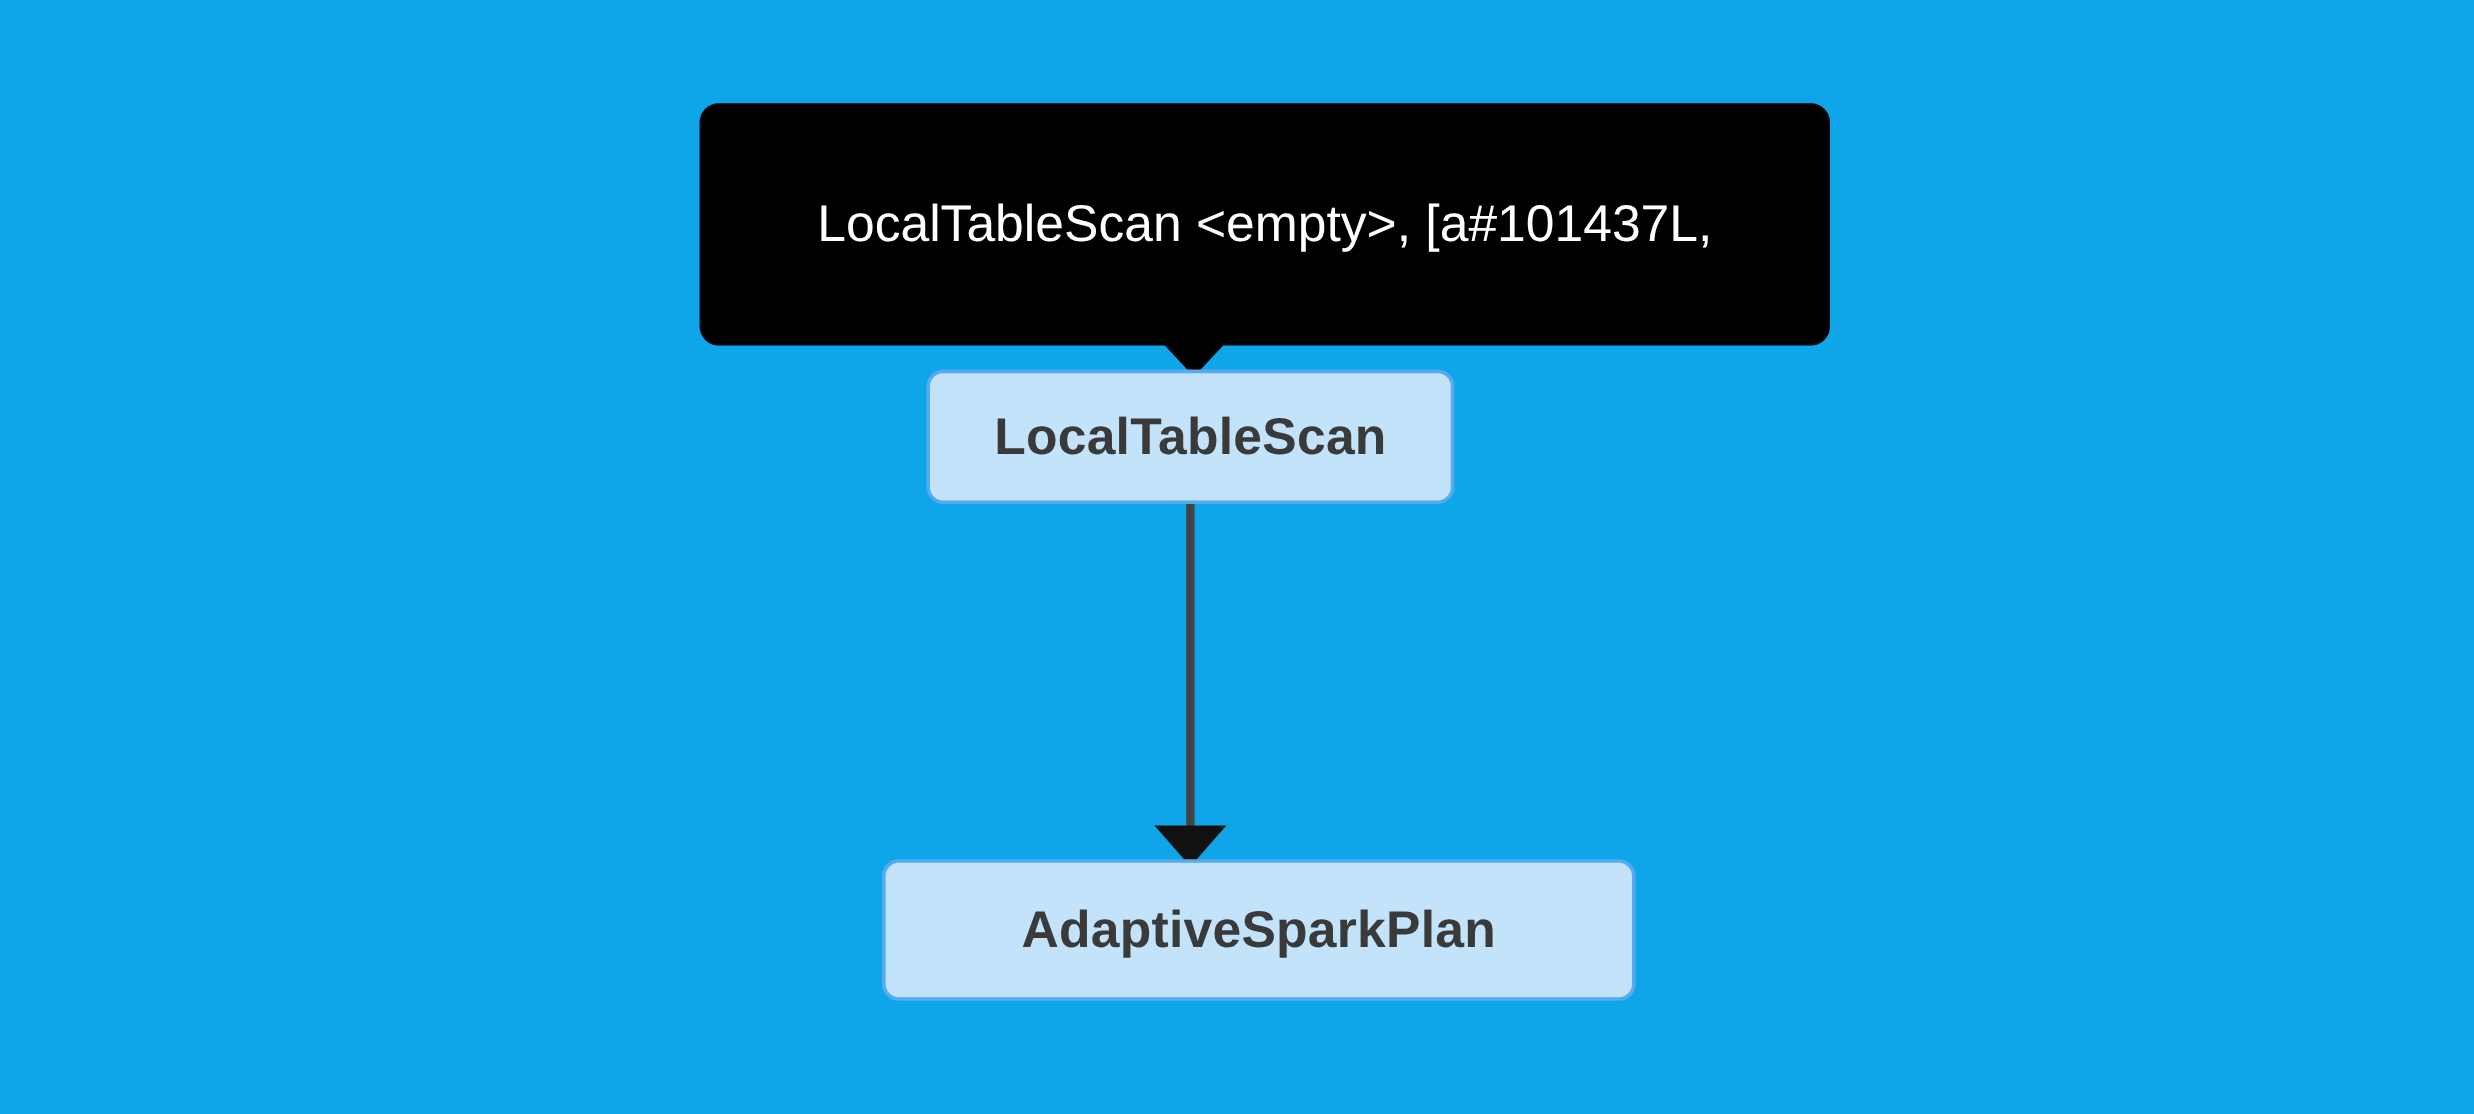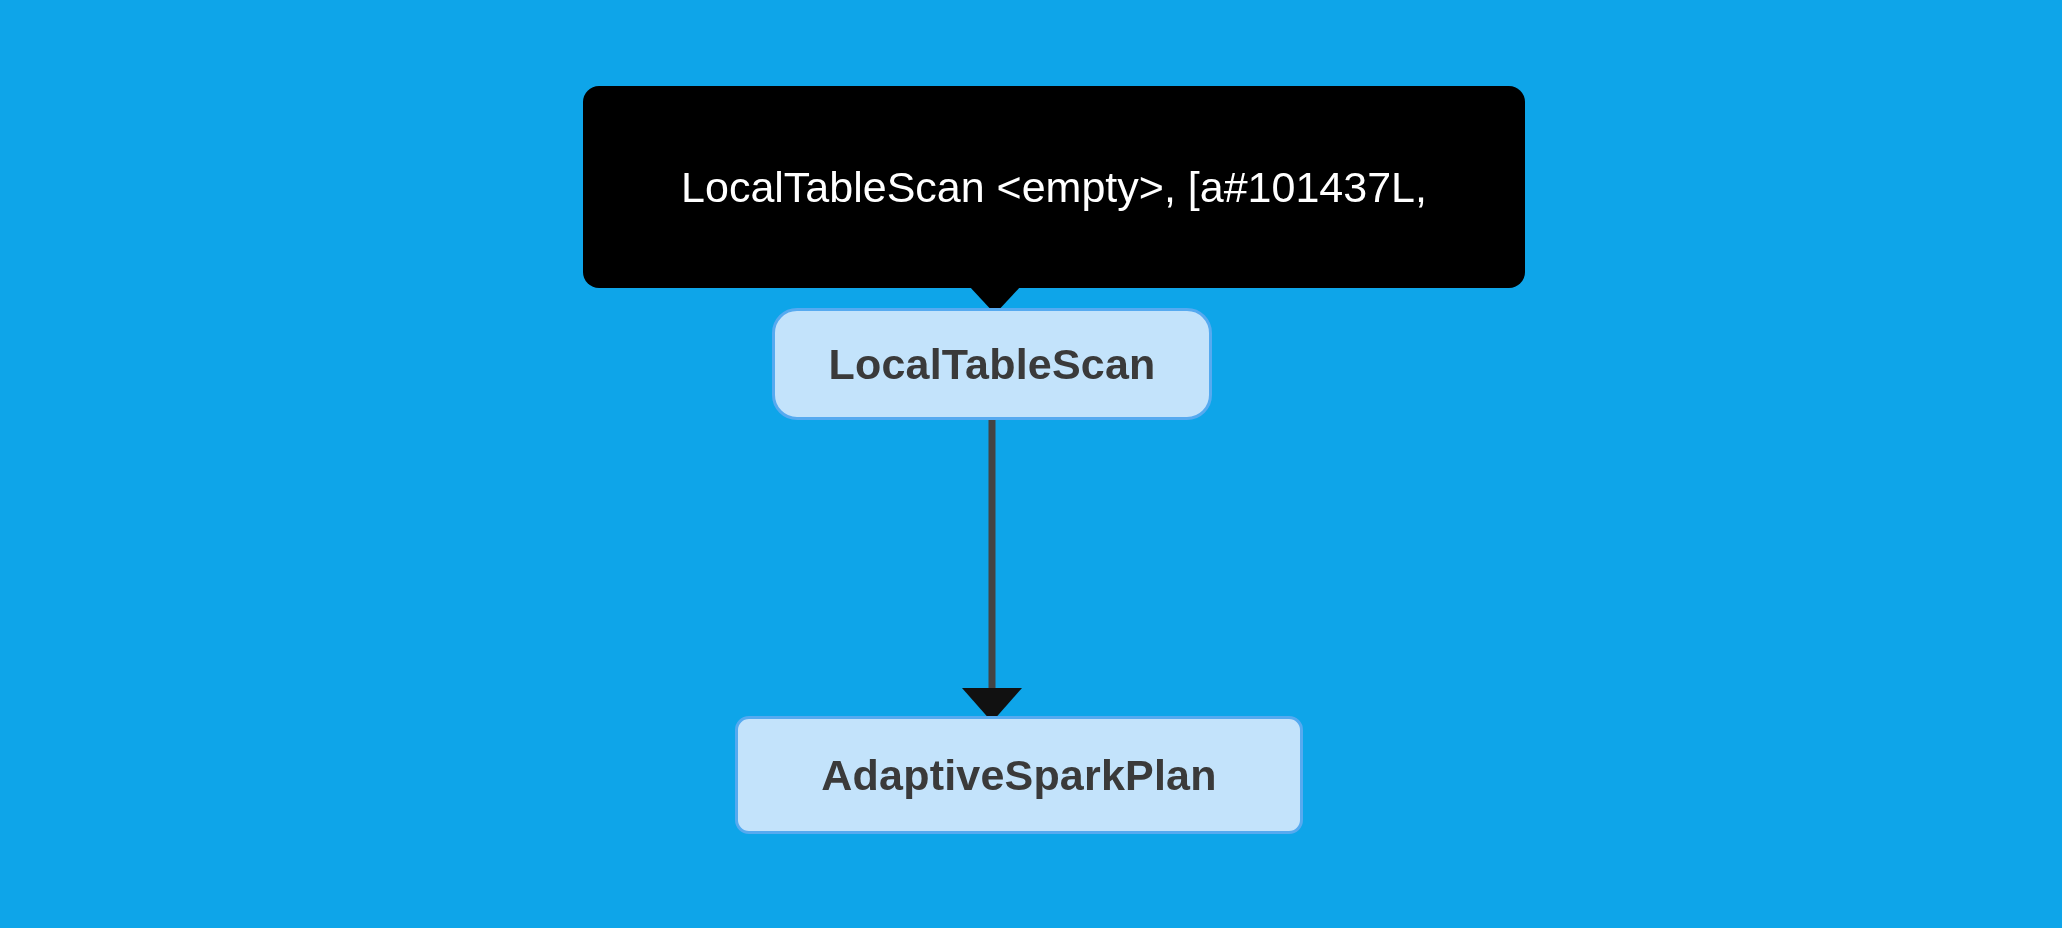--- a/index.html
+++ b/index.html
@@ -46,27 +46,26 @@
     letter-spacing: 0.2px;
     white-space: nowrap;
   }
 
   #node-localtablescan {
     left: 772px;
     top: 308px;
     width: 440px;
     height: 112px;
     font-size: 43px;
-    border-radius: 25px;
   }
 
   #node-adaptivesparkplan {
     left: 735px;
     top: 716px;
-    width: 568px;
+    width: 628px;
     height: 118px;
     font-size: 43px;
   }
 
   
   #tooltip {
     position: absolute;
     left: 583px;
     top: 86px;
     width: 942px;

